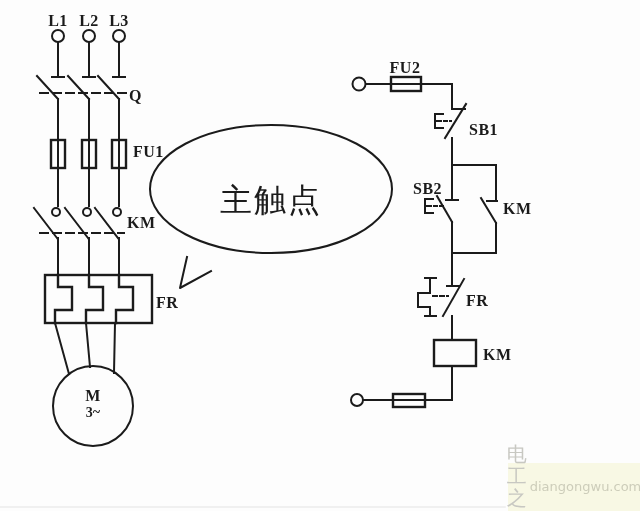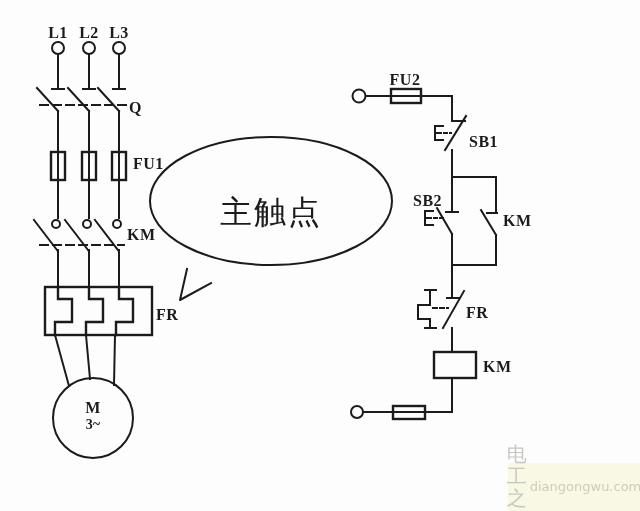--- a/index.html
+++ b/index.html
@@ -8,21 +8,21 @@
     --wm-bg:#f8f8e4;
     --wm-text:#c8c8c2;
     --wm-domain:#cdcdba;
   }
   html,body{margin:0;padding:0;}
   body{
     width:640px;height:511px;position:relative;overflow:hidden;
     background:var(--paper);
     font-family:"Liberation Sans",sans-serif;
   }
-  .stage{position:absolute;inset:0;margin-top:12px;}
+  .stage{position:absolute;inset:0;}
   svg{display:block;}
   svg text{fill:var(--ink);}
   .lbl{
     font-family:"Liberation Serif",serif;
     font-weight:700;font-size:16px;letter-spacing:.5px;
   }
   .lbl-small{font-family:"Liberation Serif",serif;font-weight:700;font-size:14px;}
   .bubble-text{
     font-family:"DejaVu Sans","Liberation Sans",sans-serif;
     font-size:32px;letter-spacing:2px;

